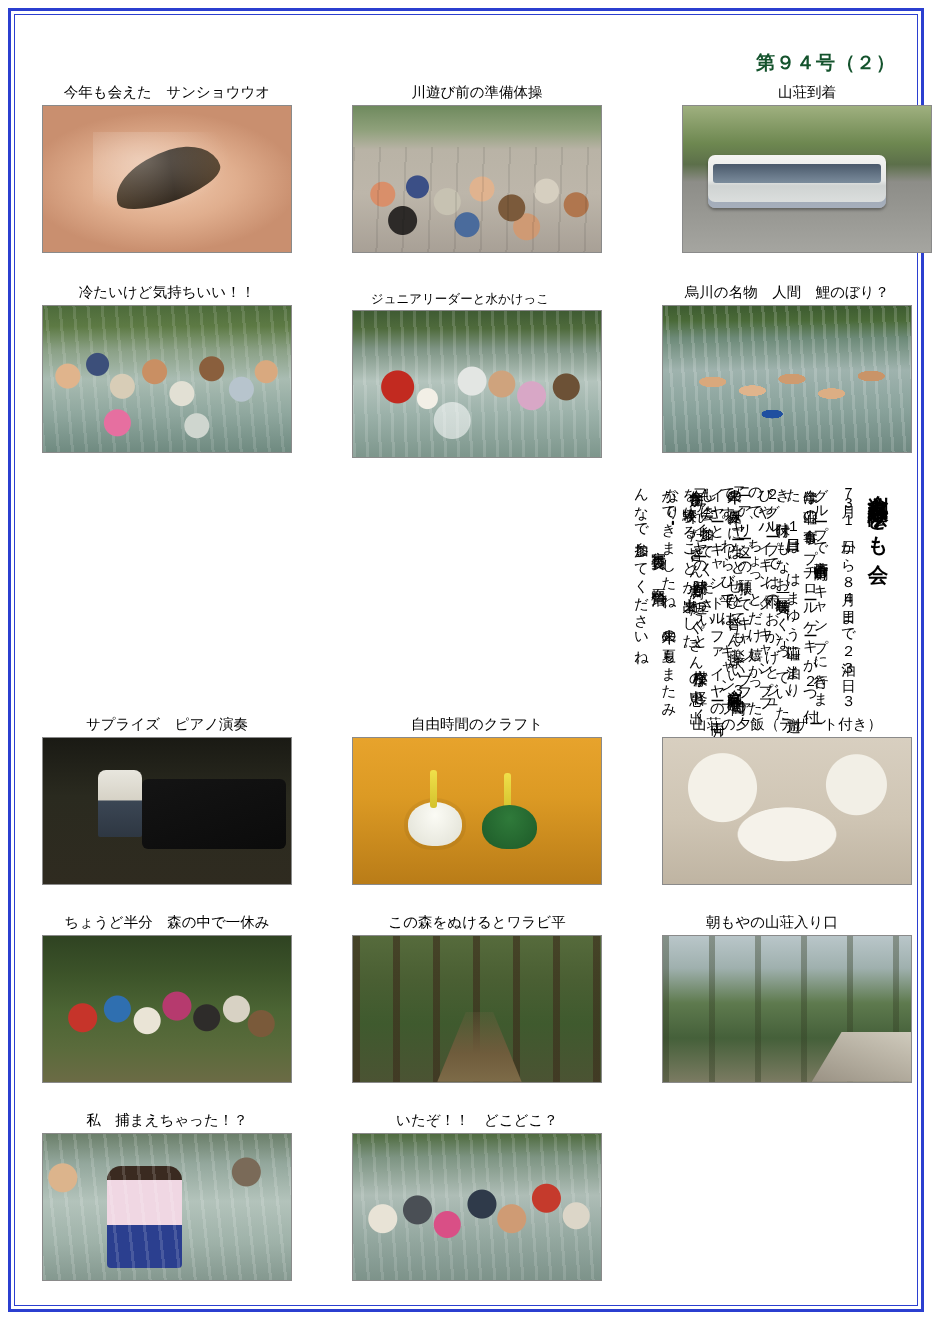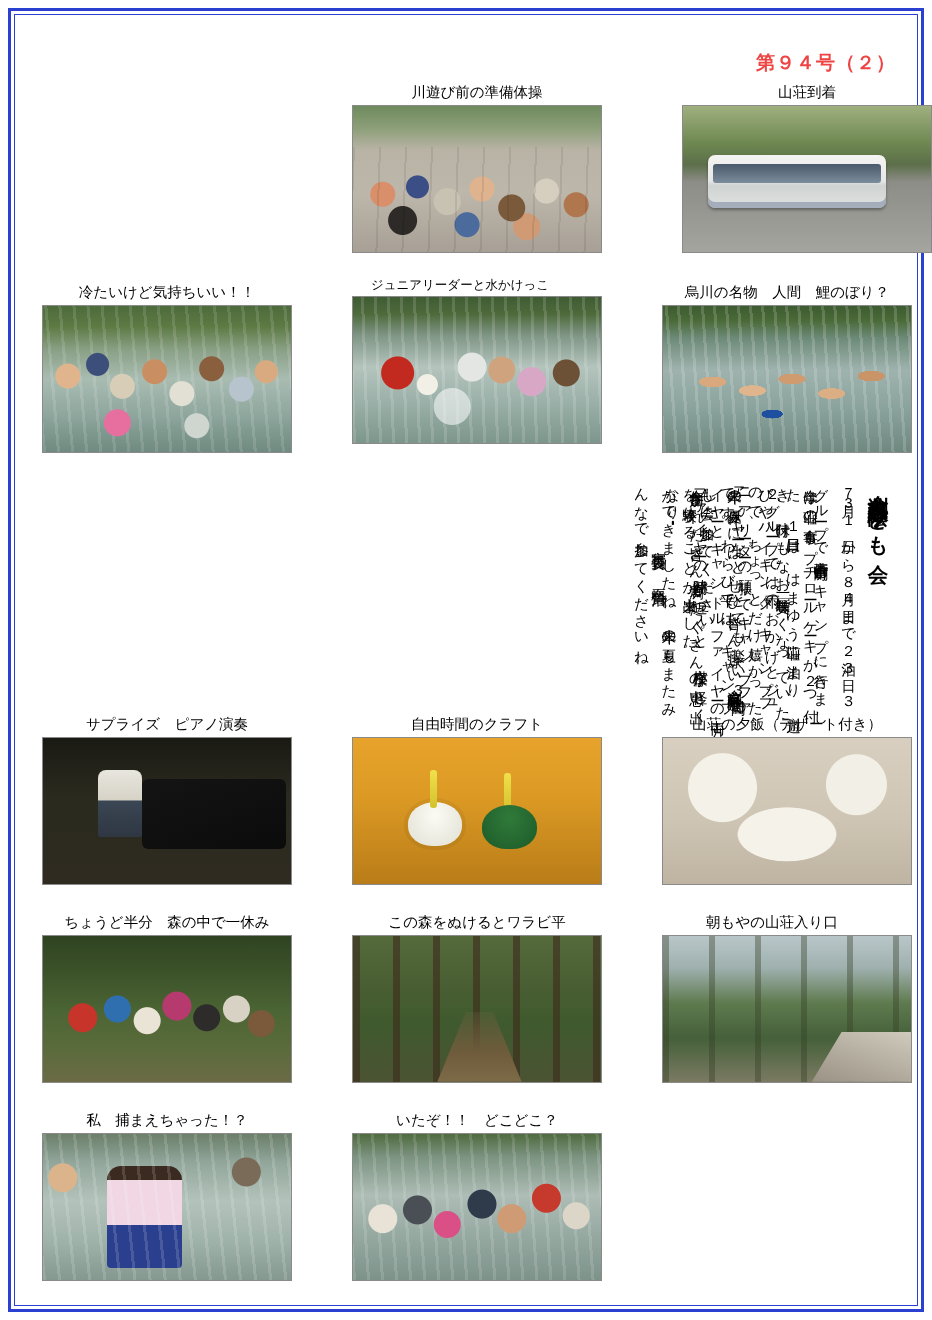--- a/index.html
+++ b/index.html
@@ -39,21 +39,21 @@
     left: 26px; top: 26px;
     width: 880px; height: 1268px;
   }
   .issue-header {
     position: absolute;
     right: 10px;
     top: 24px;
     font-size: 19px;
     font-weight: bold;
     letter-spacing: 1px;
-    color: #ef4444;
+    color: #14532d;
   }
 
   
   .photo-block {
     position: absolute;
   }
   .photo-caption {
     text-align: center;
     font-size: 14.5px;
     color: #000;
@@ -390,40 +390,46 @@
 <body>
 
 <div class="page">
   <div class="page-border-outer"></div>
   <div class="page-border-inner"></div>
 
   <div class="content">
 
     <div class="issue-header">第９４号（２）</div>
 
+    <div class="photo-block" style="left:16px; top:58px; width:250px;">
+      <div class="photo-caption">今年も会えた　サンショウウオ</div>
+      <div class="photo-frame" style="width:250px;height:148px;">
+        <div class="ph ph-salamander"></div>
+      </div>
+    </div>
     <div class="photo-block" style="left:326px; top:58px; width:250px;">
       <div class="photo-caption">川遊び前の準備体操</div>
       <div class="photo-frame" style="width:250px;height:148px;">
         <div class="ph ph-taisou"></div>
       </div>
     </div>
     <div class="photo-block" style="left:636px; top:58px; width:250px;padding-left:20px;">
       <div class="photo-caption">山荘到着</div>
       <div class="photo-frame" style="width:250px;height:148px;">
         <div class="ph ph-bus"></div>
       </div>
     </div>
 
     <div class="photo-block" style="left:16px; top:258px; width:250px;">
       <div class="photo-caption">冷たいけど気持ちいい！！</div>
       <div class="photo-frame" style="width:250px;height:148px;">
         <div class="ph ph-river-a"></div>
       </div>
     </div>
-    <div class="photo-block" style="left:326px; top:252px; width:216px;">
+    <div class="photo-block" style="left:326px; top:266px; width:216px;">
       <div class="photo-caption small">ジュニアリーダーと水かけっこ</div>
       <div class="photo-frame" style="width:250px;height:148px;">
         <div class="ph ph-kakekko"></div>
       </div>
     </div>
     <div class="photo-block" style="left:636px; top:258px; width:250px;">
       <div class="photo-caption">烏川の名物　人間　鯉のぼり？</div>
       <div class="photo-frame" style="width:250px;height:148px;">
         <div class="ph ph-koinobori"></div>
       </div>

